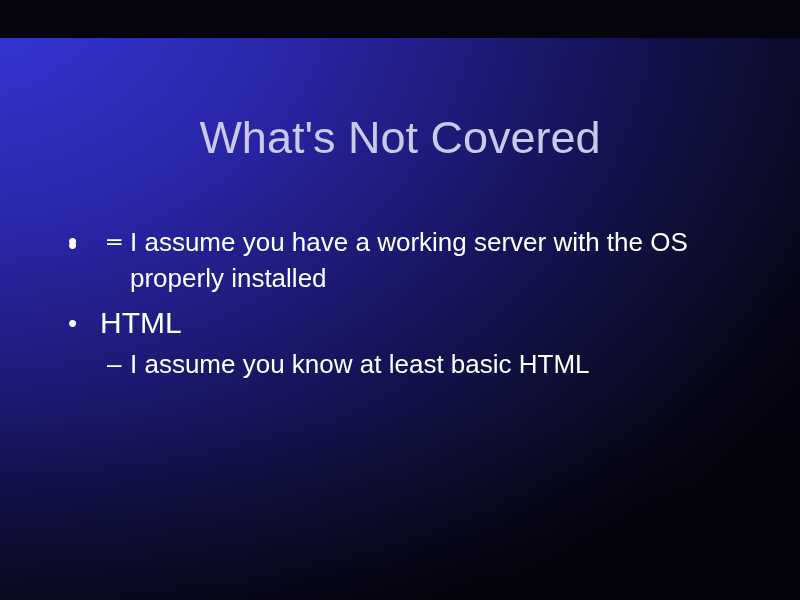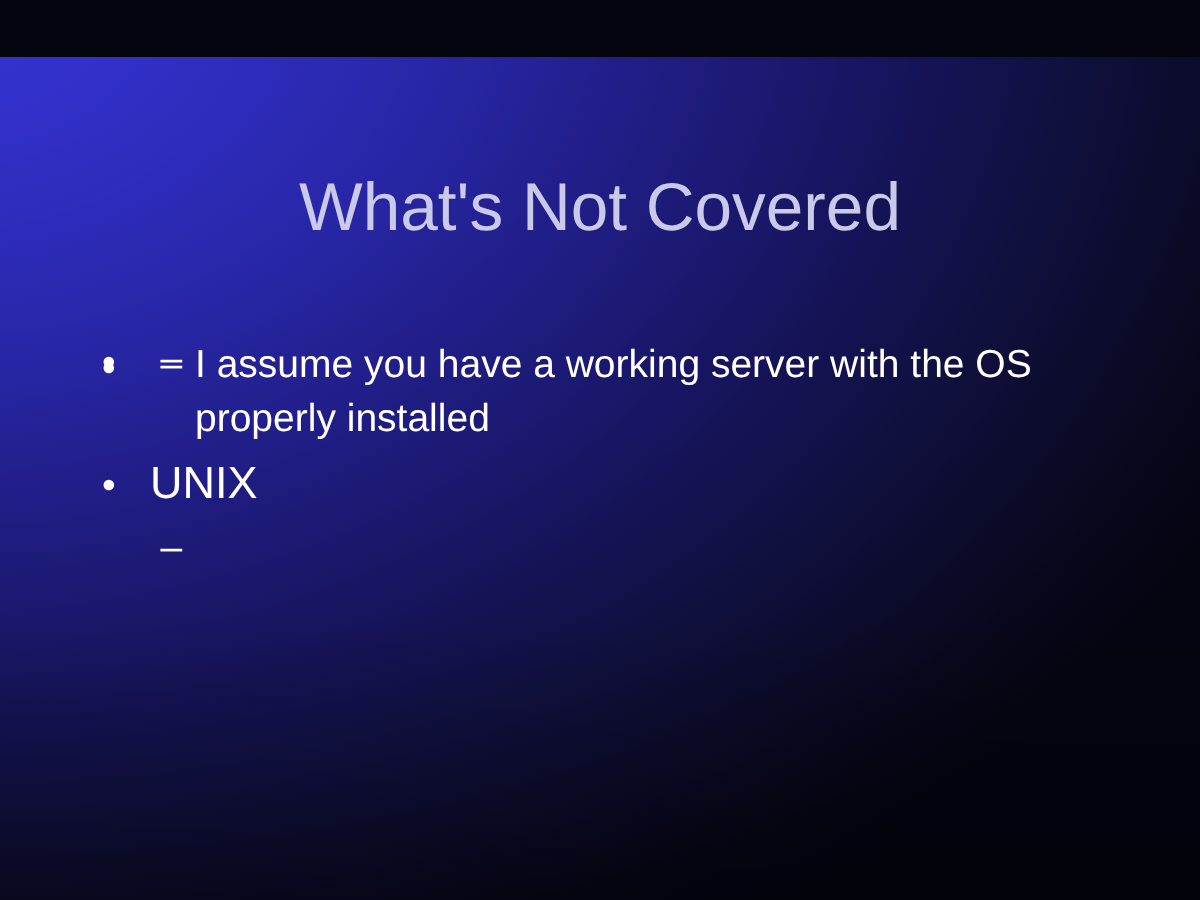--- a/index.html
+++ b/index.html
@@ -158,21 +158,22 @@
       </div>
       <div class="bullet-l2">
         <span class="marker">–</span>
         <span class="l2-text">I assume you have a working server with the OS properly installed</span>
       </div>
     </div>
 
     <div class="group">
       <div class="bullet-l1">
         <span class="marker">•</span>
-        <span class="l1-text">UNIX</span>
+        <span class="l1-text">HTML</span>
       </div>
       <div class="bullet-l2">
         <span class="marker">–</span>
+        <span class="l2-text">I assume you know at least basic HTML</span>
       </div>
     </div>
 
   </div>
 </div>
 
 </body></html>

